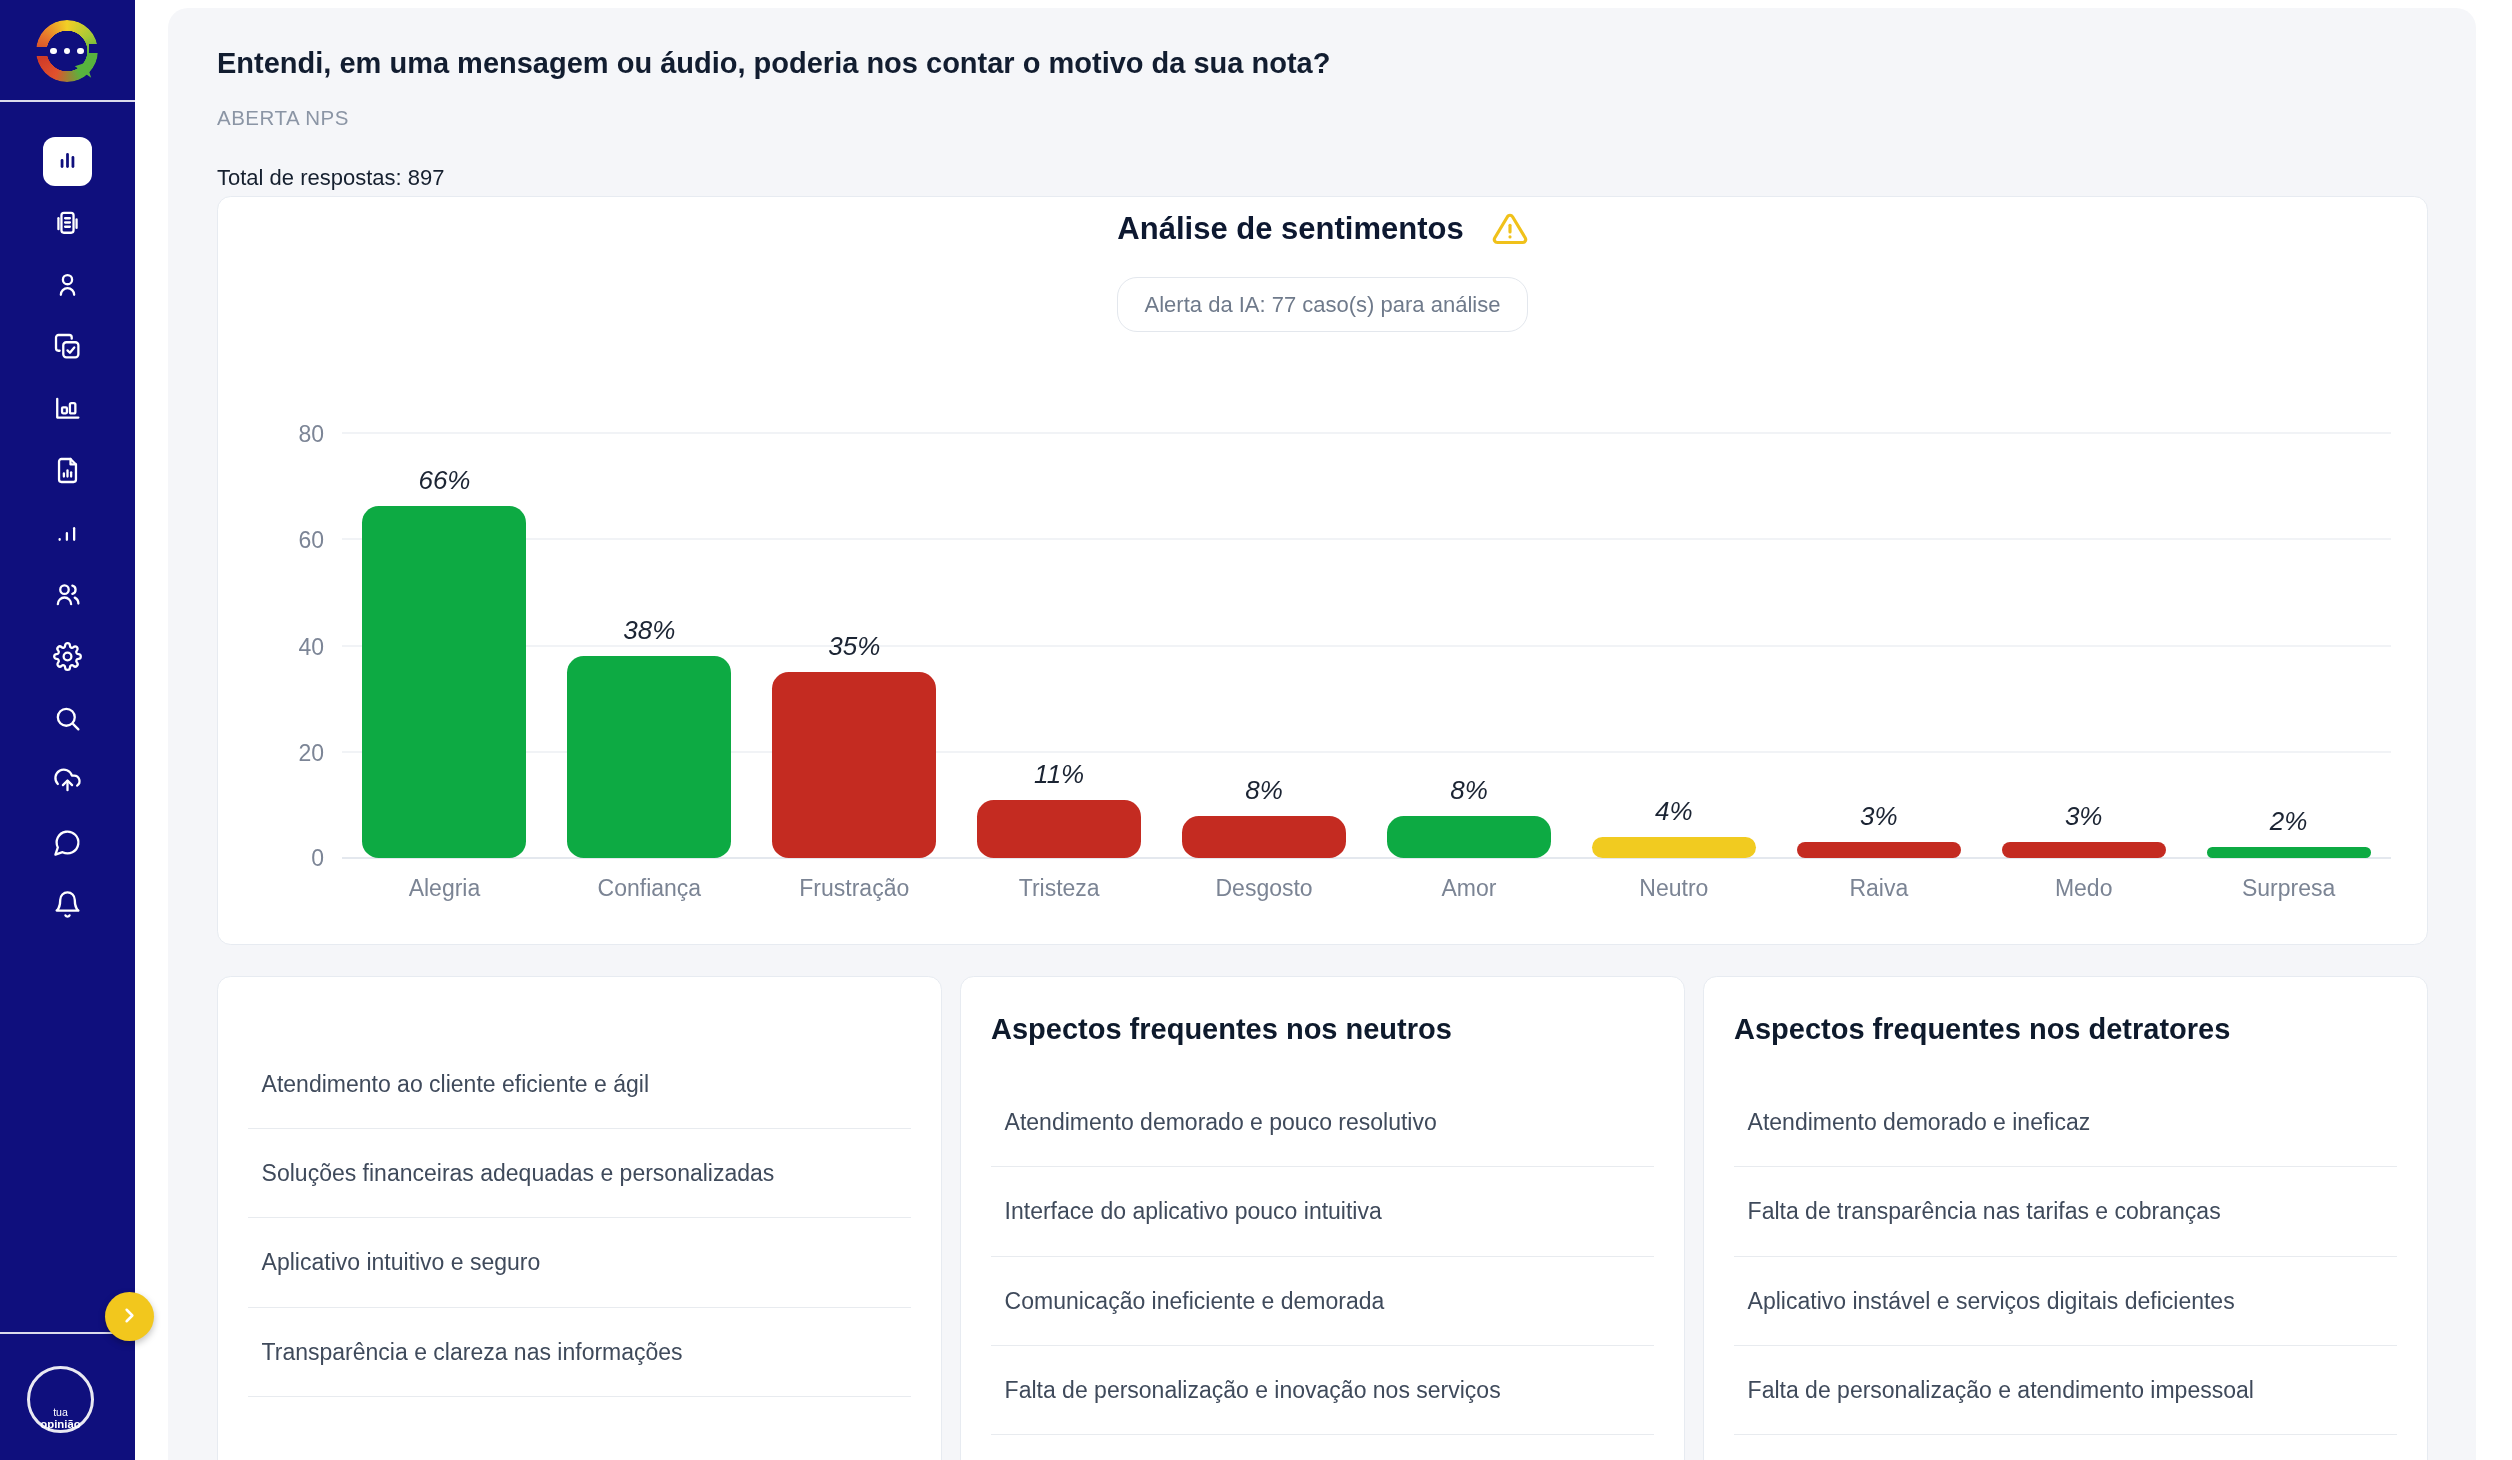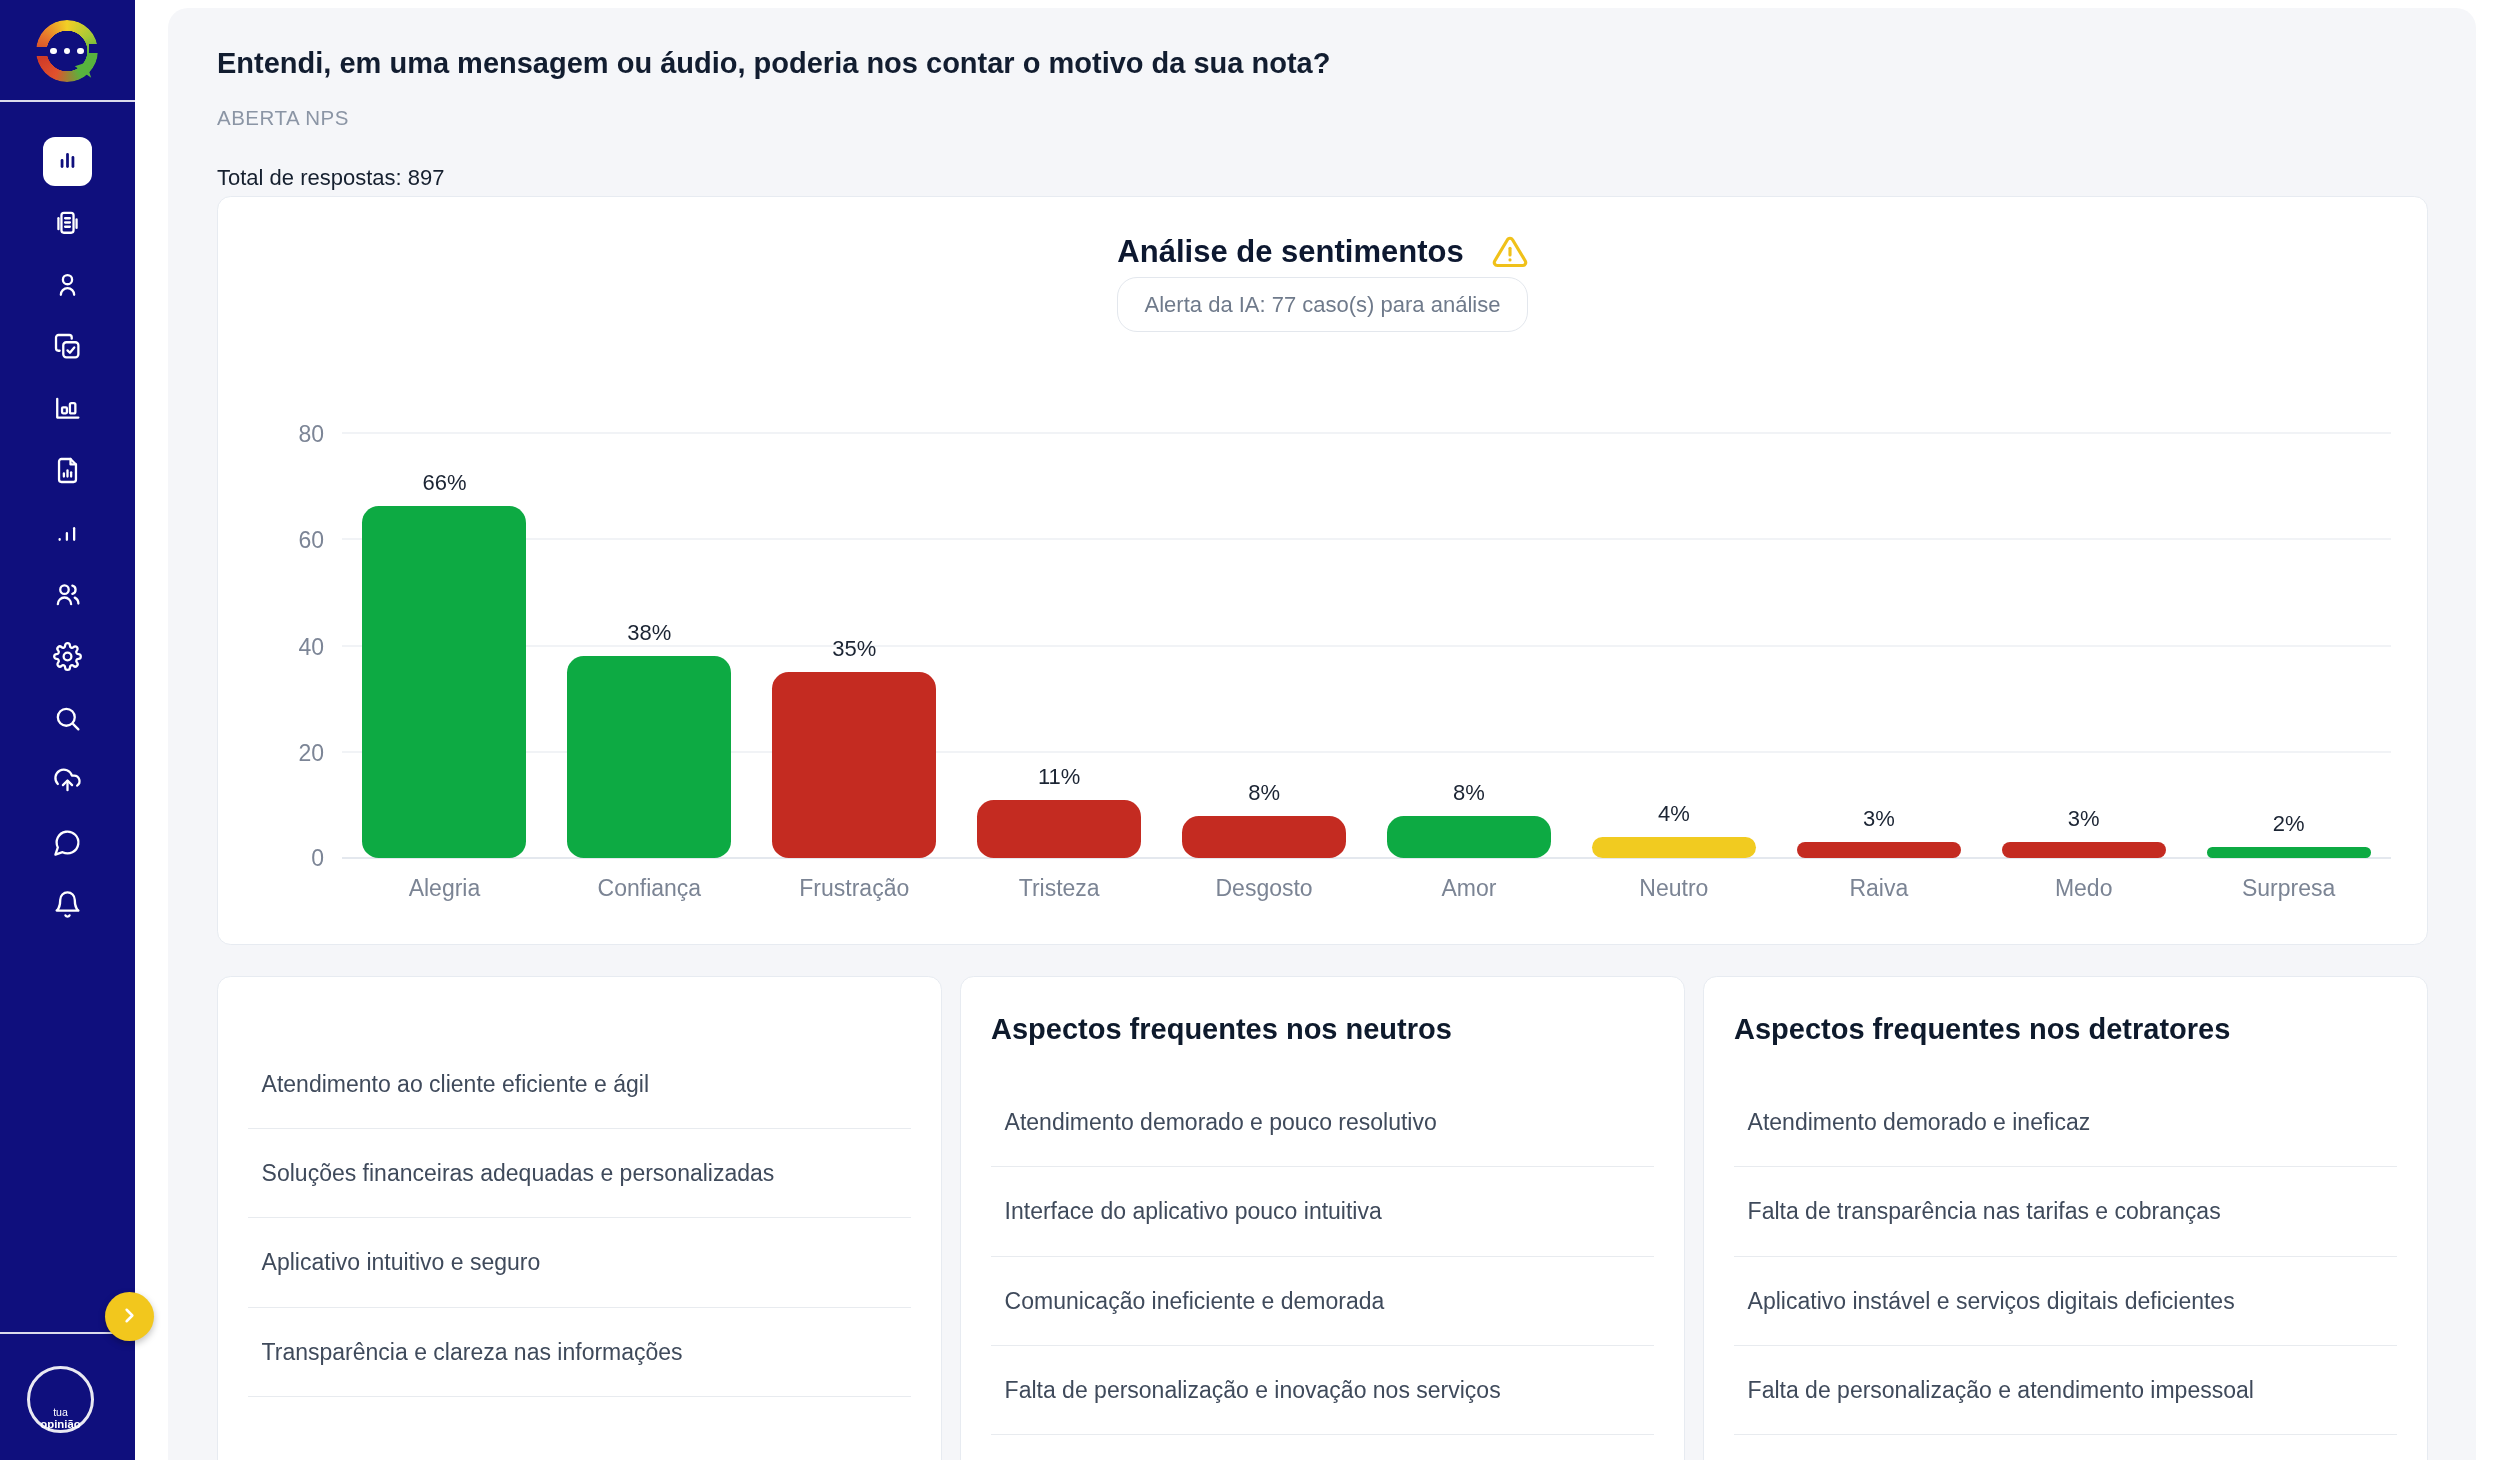--- a/index.html
+++ b/index.html
@@ -44,37 +44,37 @@
   .panel{position:absolute;left:168px;top:7.6px;width:2308px;height:1516px;
          background:#f5f6f9;border-radius:20px 20px 0 0;}
   .page-title{position:absolute;left:217px;top:47px;width:2047px;font-size:29px;font-weight:700;
               color:#121d30;}
   .page-tag{position:absolute;left:217px;top:106px;font-size:20.5px;color:#8b95a5;letter-spacing:0.5px;}
   .page-total{position:absolute;left:217px;top:165px;font-size:22px;font-weight:500;color:#16202f;}
 
   
   .chart-card{position:absolute;left:217px;top:196px;width:2211px;height:749px;background:#fff;
               border:1.5px solid #e7ebf1;border-radius:13.6px;box-sizing:border-box;}
-  .chart-head{position:absolute;left:0;top:37px;width:100%;display:flex;align-items:center;
+  .chart-head{position:absolute;left:0;top:14px;width:100%;display:flex;align-items:center;
               justify-content:center;gap:28px;}
   .chart-title{font-size:31px;font-weight:700;color:#0d1830;}
   .warn-icon svg{width:36px;height:36px;stroke:#f0c11a;fill:none;stroke-width:2.1;
                  stroke-linecap:round;stroke-linejoin:round;display:block;}
   .alert-row{position:absolute;left:0;top:80px;width:100%;display:flex;justify-content:center;}
   .alert-pill{border:1.5px solid #e3e7ed;border-radius:20px;background:#fff;padding:13.6px 27px;
               font-size:22px;color:#6f7a8b;cursor:pointer;}
 
   .plot{position:absolute;left:124px;top:235px;width:2049px;height:426px;}
   .gridline{position:absolute;left:0;width:100%;height:1.5px;background:#f1f3f6;}
   .gridline.zero{background:#e4e8ee;}
   .ytick{position:absolute;width:76px;left:-94px;text-align:right;font-size:23px;color:#7c8596;}
   .slots{position:absolute;left:0;top:0;width:100%;height:100%;display:flex;}
   .slot{flex:1;position:relative;display:flex;flex-direction:column;justify-content:flex-end;
         align-items:center;height:100%;}
-  .bval{font-size:22px;font-weight:500;color:#1b2433;margin-bottom:10px;}
+  .bval{font-size:26px;font-weight:500;color:#1b2433;margin-bottom:10px;font-style:italic;}
   .bar{width:164px;}
   .bcat{position:absolute;bottom:-44px;font-size:23px;color:#7b8494;white-space:nowrap;}
 
   
   .cards{position:absolute;left:217px;top:976px;width:2211px;display:grid;
          grid-template-columns:1fr 1fr 1fr;gap:18px;}
   .aspect-card{background:#fff;border:1.5px solid #e7ebf1;border-radius:13.6px;min-height:531px;
                padding:33px 30px 0 30px;box-sizing:border-box;}
   .aspect-title{font-size:29px;font-weight:700;color:#0e1a2c;line-height:1.32;}
   .aspect-card:first-child .aspect-title{max-width:425px;}

